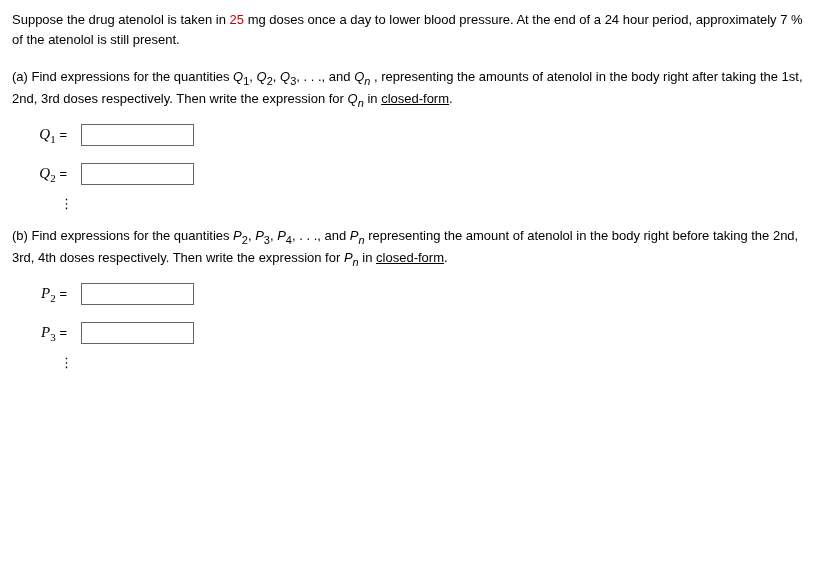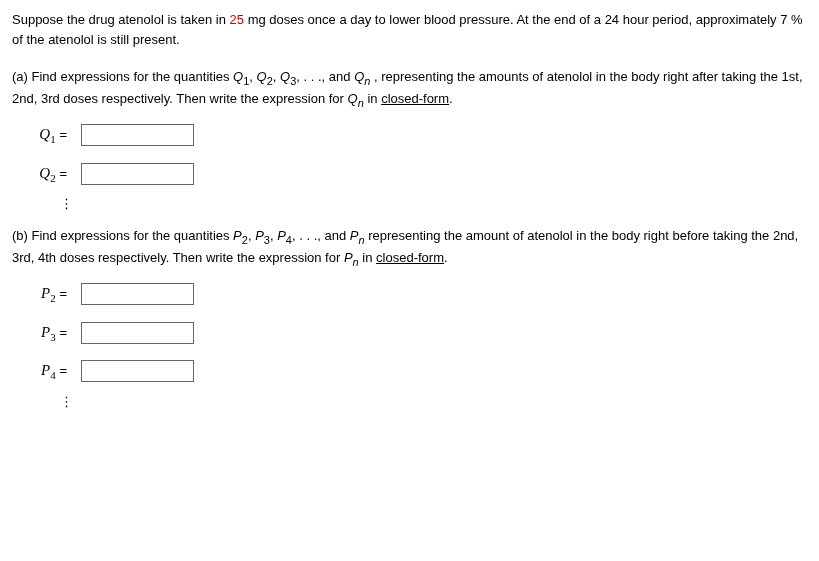--- a/index.html
+++ b/index.html
@@ -109,19 +109,15 @@
 
   <div class="inputs-block">
     <div class="input-row">
       <span class="label"><span>P</span><span class="sub">2</span> <span class="eq">=</span></span>
       <input class="answer" type="text" style="">
     </div>
     <div class="input-row">
       <span class="label"><span>P</span><span class="sub">3</span> <span class="eq">=</span></span>
       <input class="answer" type="text" style="">
     </div>
-    <div class="input-row">
-      <span class="label"><span>P</span><span class="sub">4</span> <span class="eq">=</span></span>
-      <input class="answer" type="text" style="">
-    </div>
     <div class="vdots">⋮</div>
   </div>
 </div>
 
 </body></html>

